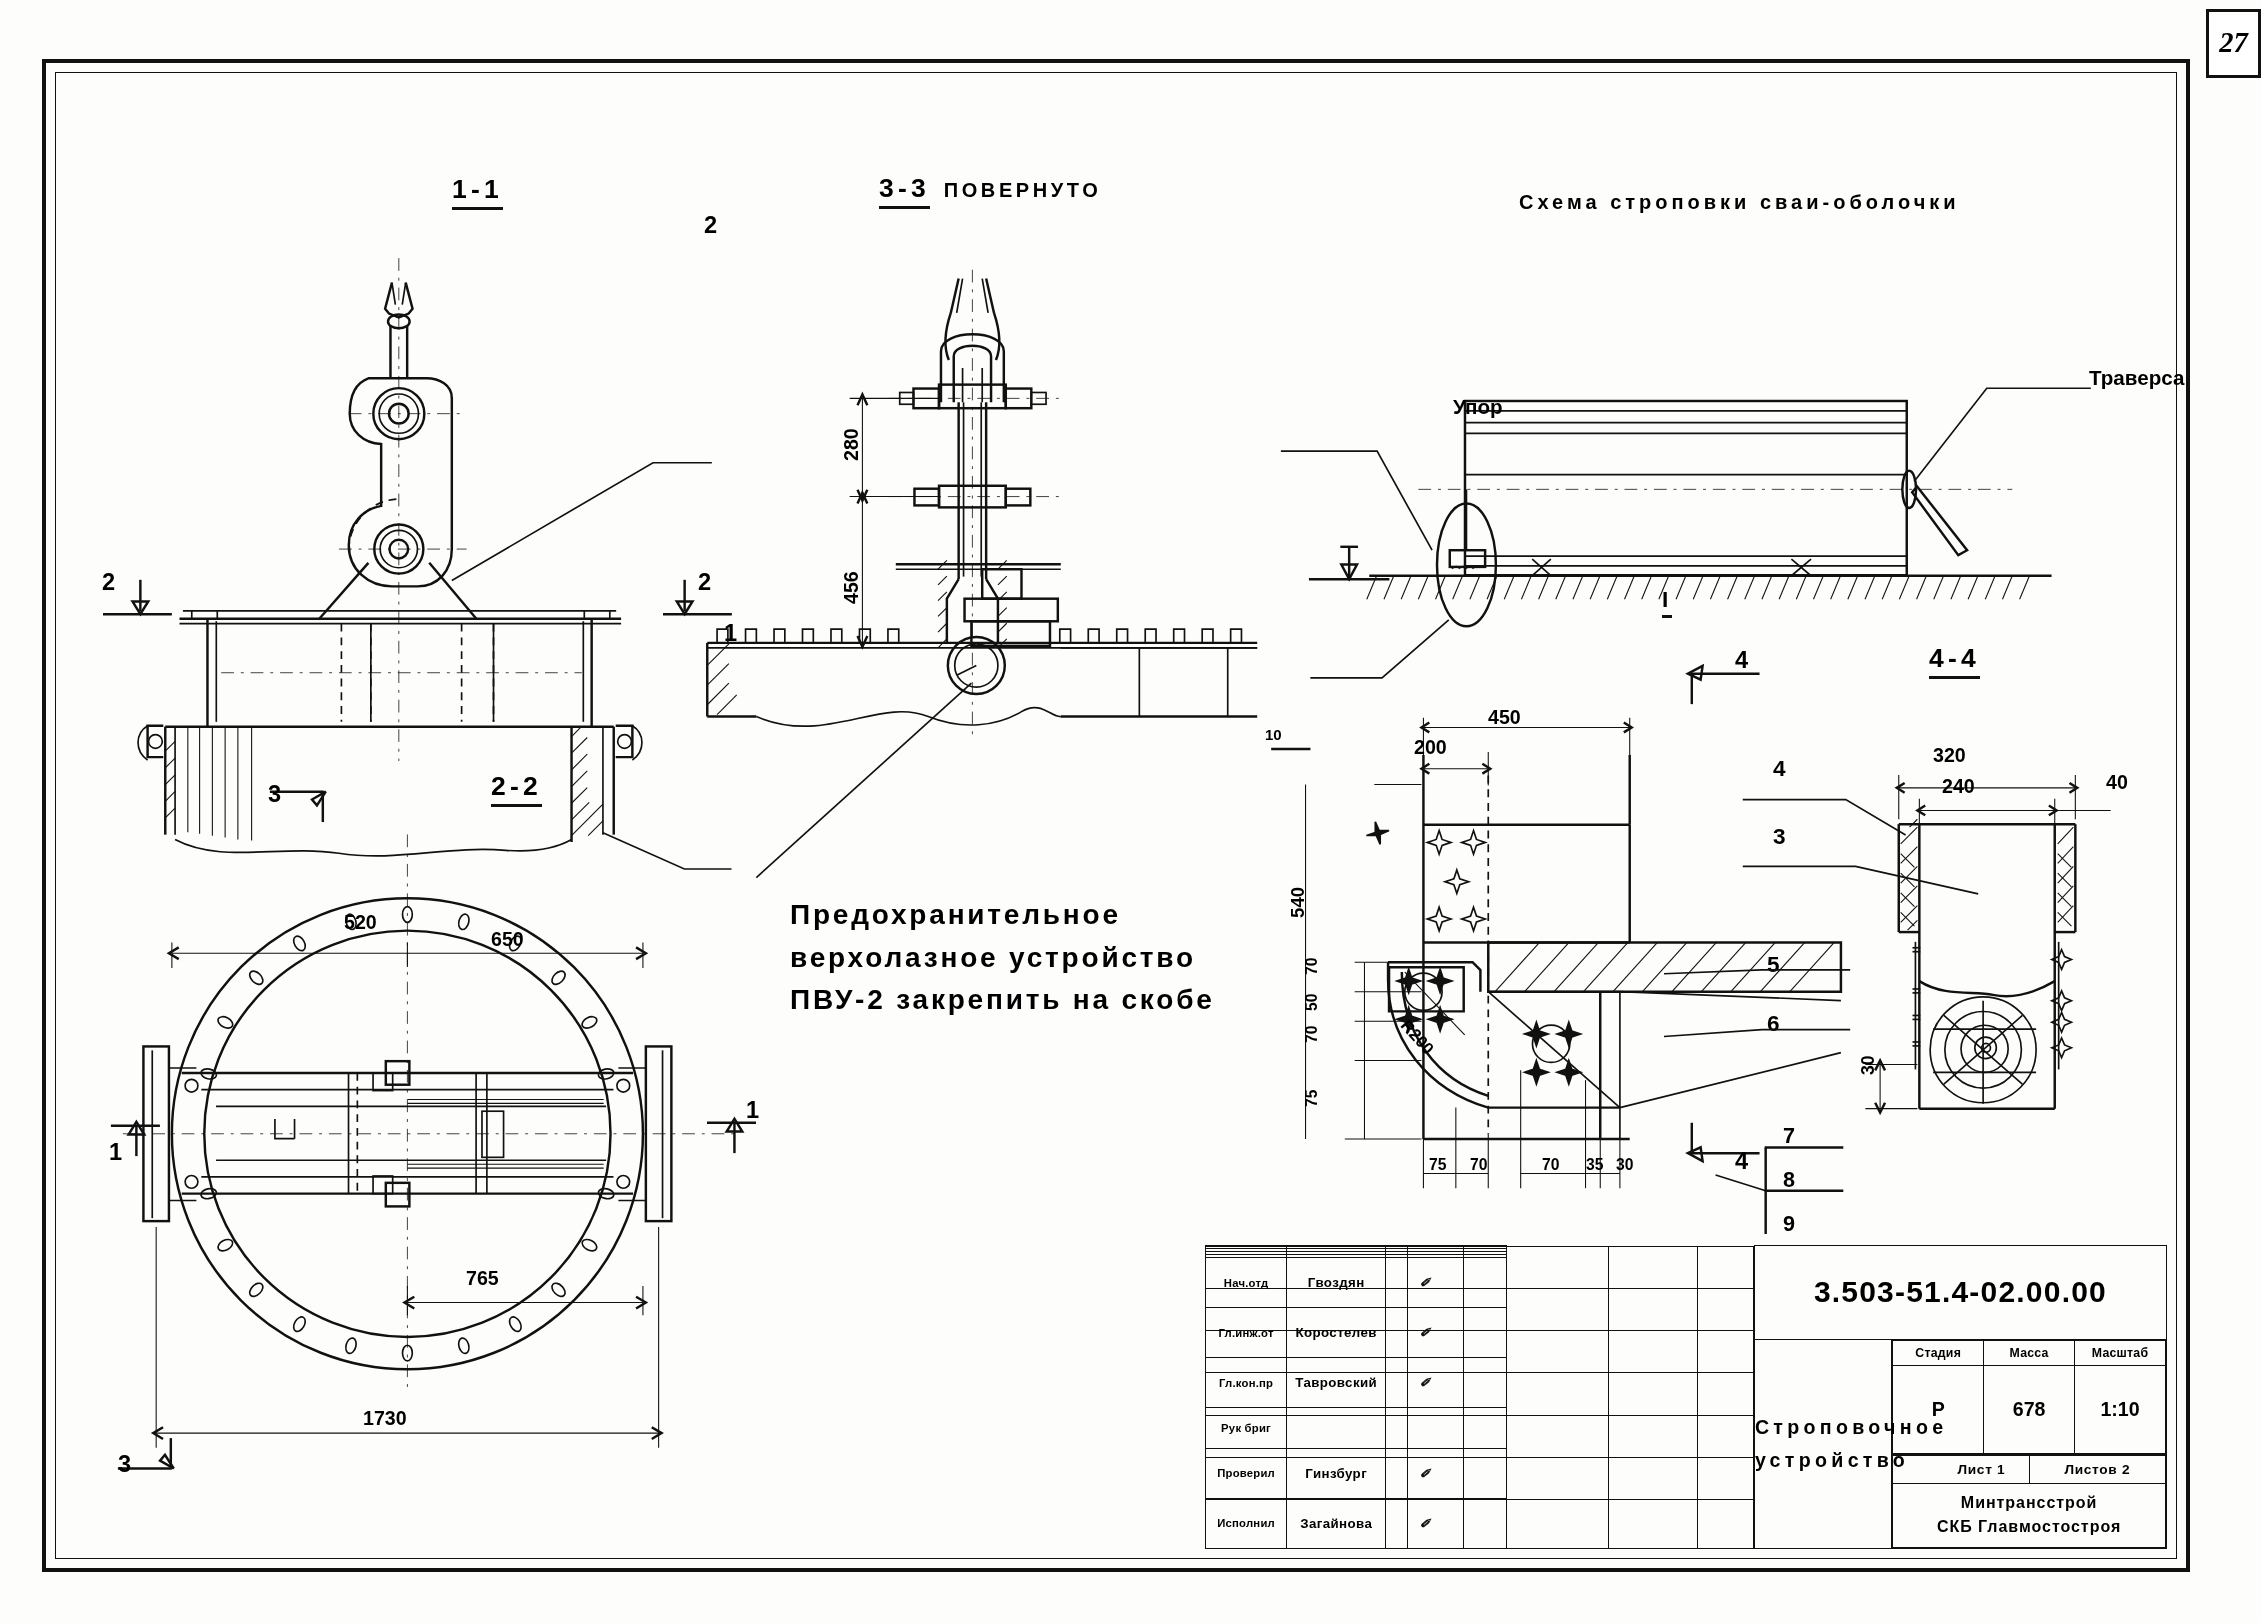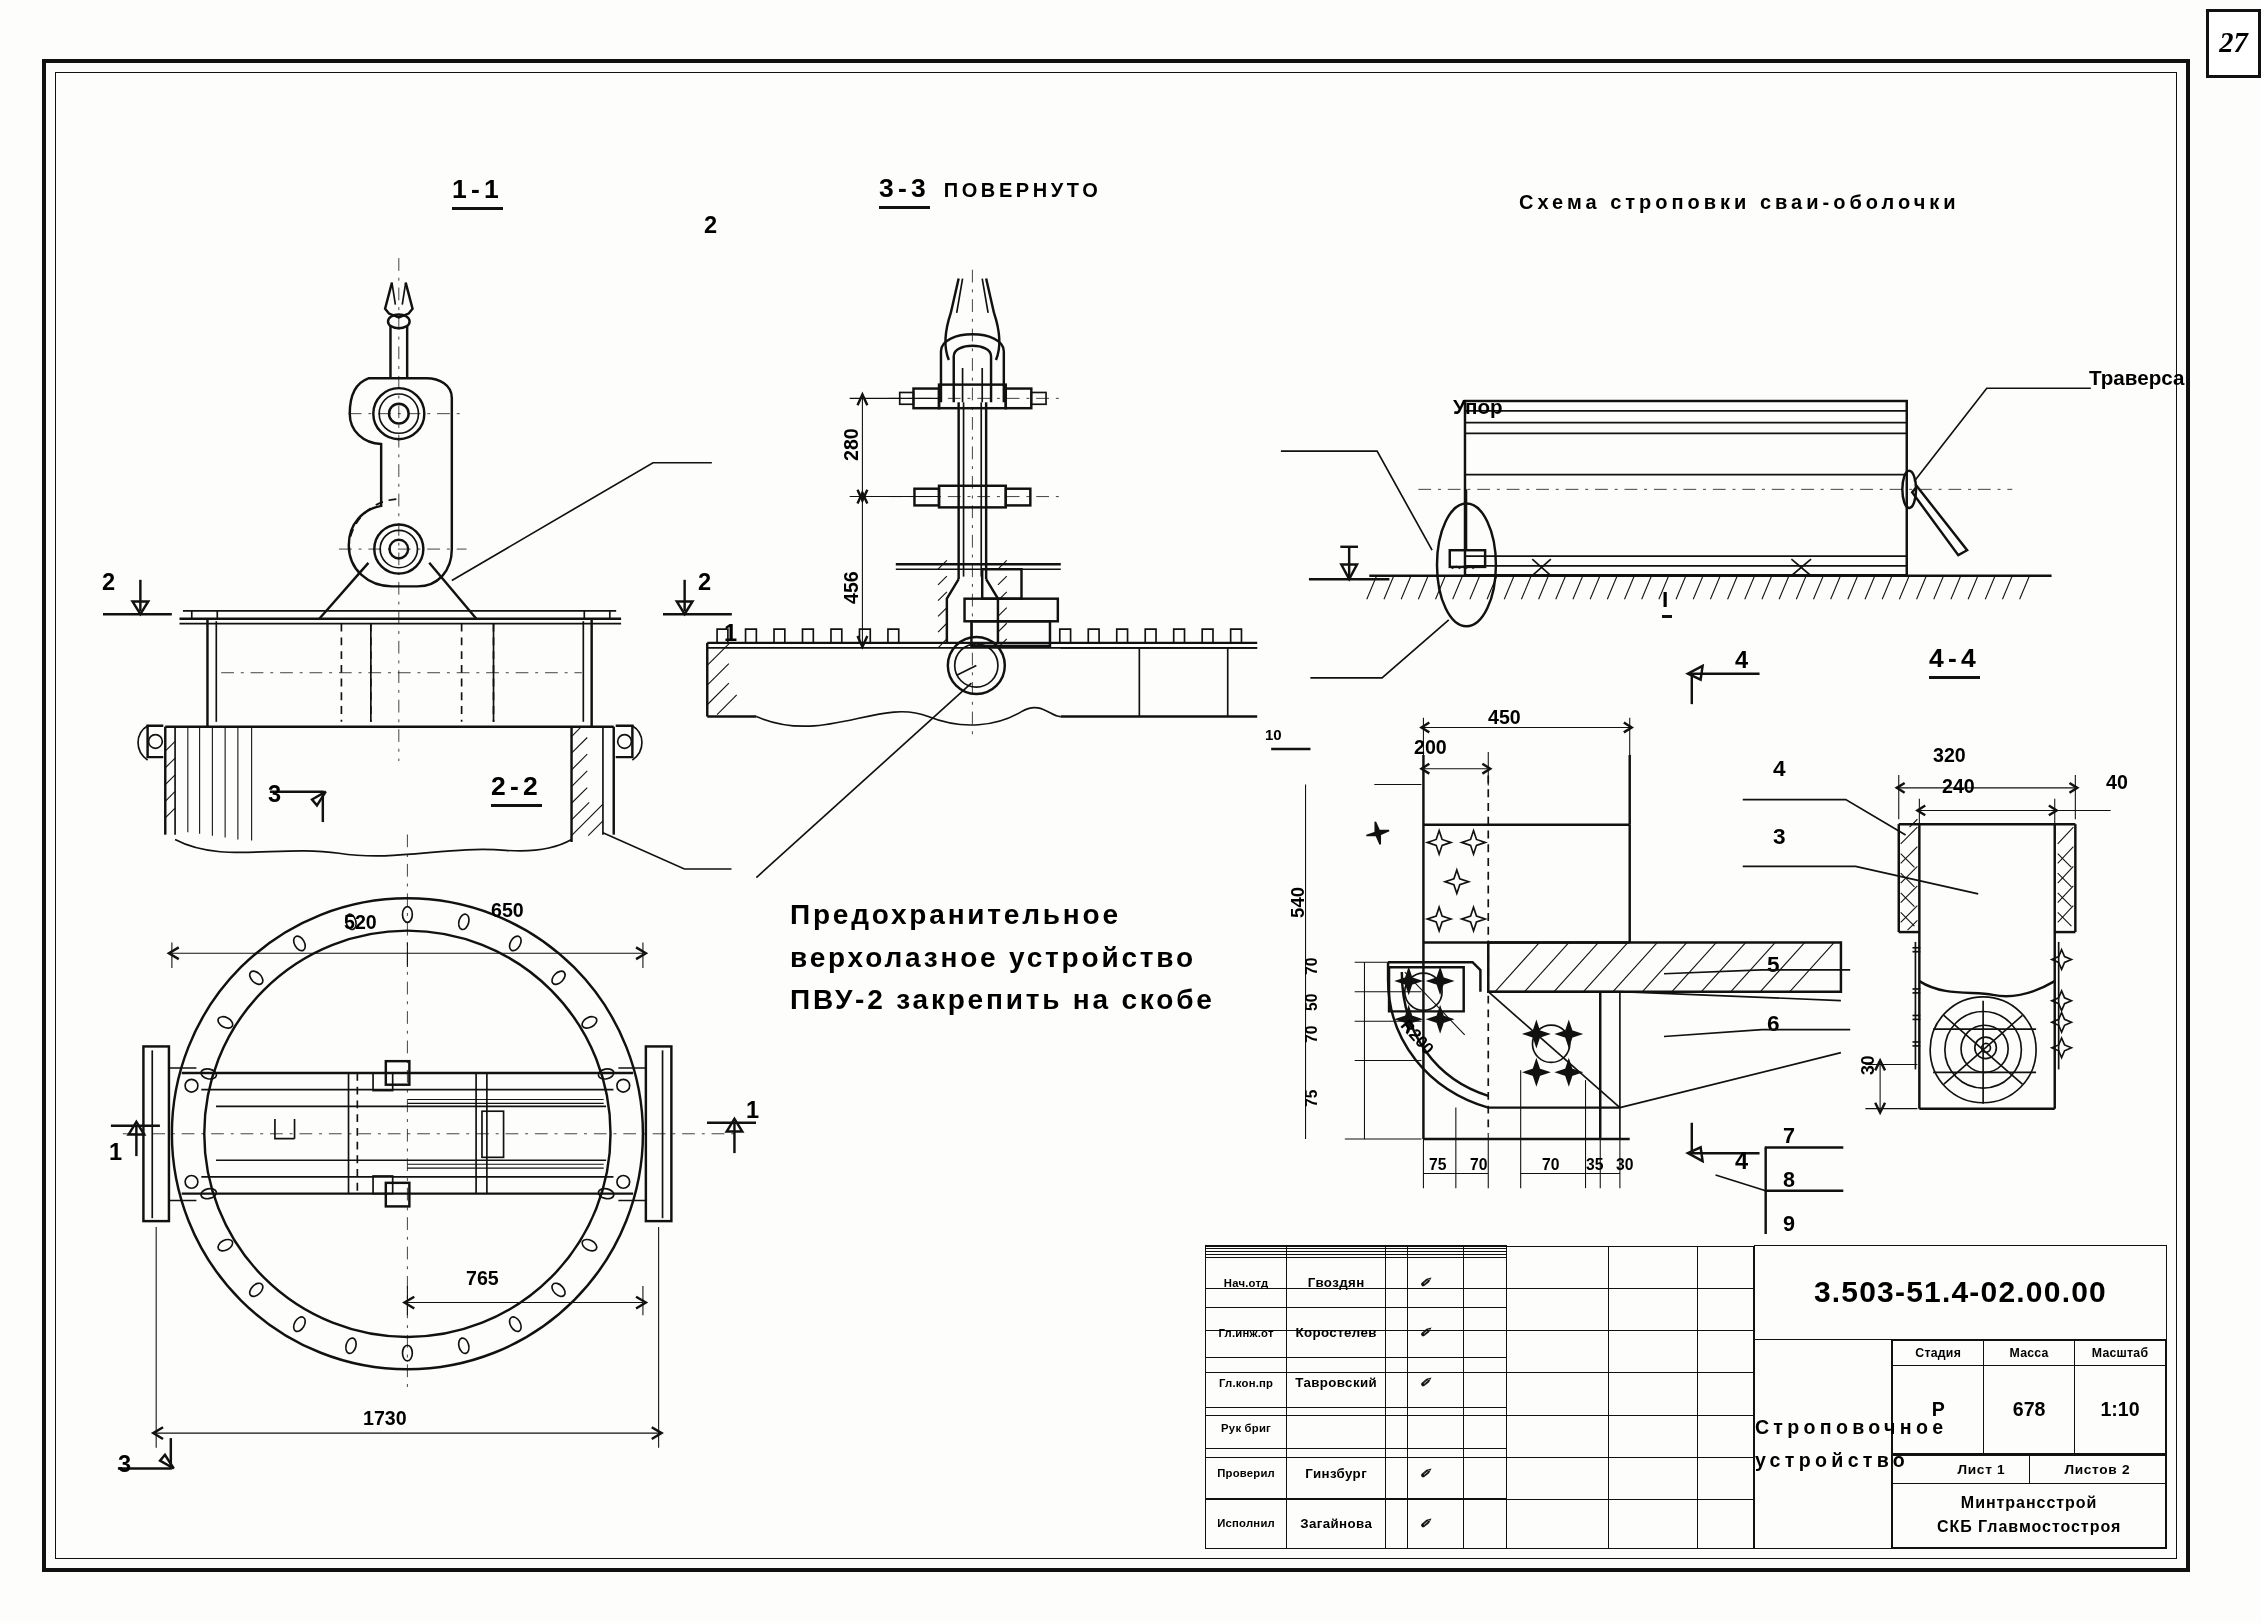--- a/index.html
+++ b/index.html
@@ -383,21 +383,21 @@
     <path class="ln th" d="M614 1022 L594 1034 L614 1046" fill="none"></path>
     <path class="ln th" d="M1066 1022 L1086 1034 L1066 1046" fill="none"></path>
 
     <line class="ln tn" x1="88" y1="880" x2="88" y2="1330"></line>
     <line class="ln tn" x1="1112" y1="880" x2="1112" y2="1330"></line>
     <line class="ln tn" x1="88" y1="1300" x2="1112" y2="1300"></line>
     <path class="ln th" d="M102 1288 L82 1300 L102 1312" fill="none"></path>
     <path class="ln th" d="M1098 1288 L1118 1300 L1098 1312" fill="none"></path>
   </svg>
   <div class="dim" style="left:344px;top:911px;">520</div>
-  <div class="dim" style="left:491px;top:899px;">650</div>
+  <div class="dim" style="left:491px;top:928px;">650</div>
   <div class="dim" style="left:466px;top:1267px;">765</div>
   <div class="dim" style="left:363px;top:1407px;">1730</div>
 
   <svg width="98" height="59" style="left:265px;top:771px;" viewBox="0 0 200 120">
     <line class="ln th" x1="10" y1="42" x2="120" y2="42"></line>
     <line class="ln th" x1="118" y1="42" x2="118" y2="104"></line>
     <path class="ln th" d="M96 58 L124 42 L106 70 Z" fill="#111"></path>
   </svg>
   <div class="lbl" style="left:268px;top:781px;font-size:23.6px;">3</div>
 

